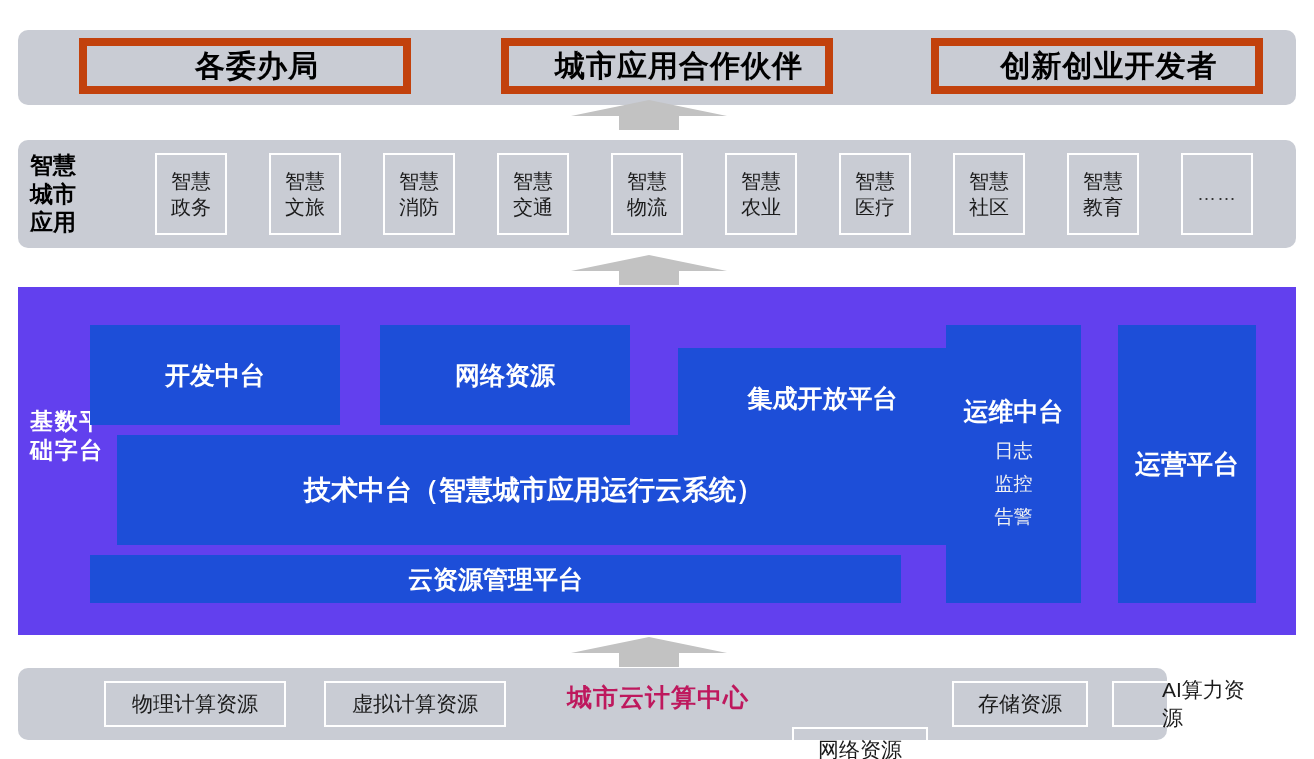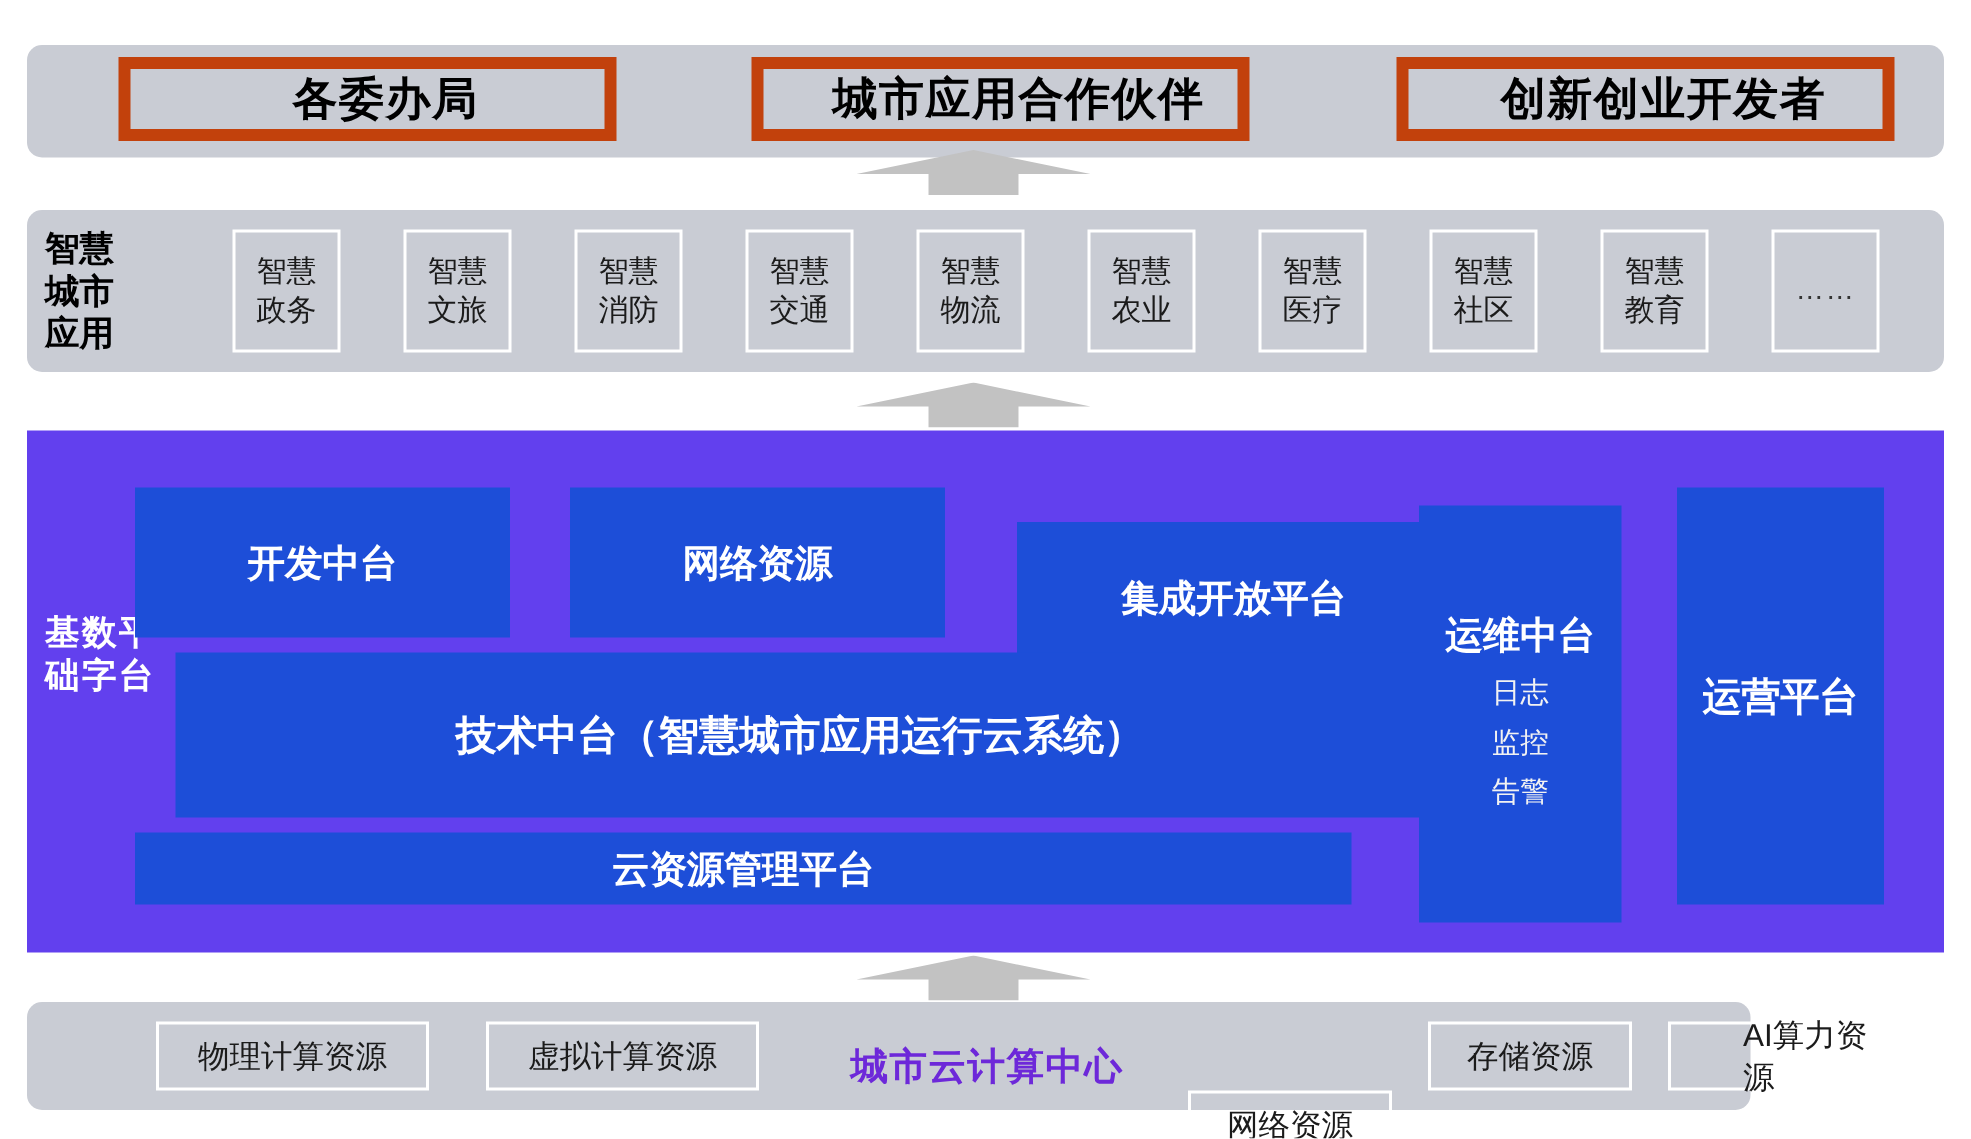--- a/index.html
+++ b/index.html
@@ -160,23 +160,23 @@
     align-items: center;
     justify-content: center;
     color: #1b1b1b;
     font-size: 21px;
   }
   #cloud-center-title {
     position: absolute;
     top: 13px;
     height: 46px;
     display: flex;
-    align-items: flex-end;
-    justify-content: center;
-    color: #6d28d9;
+    align-items: flex-start;
+    justify-content: center;
+    color: #be185d;
     font-weight: bold;
     font-size: 25px;
     letter-spacing: 1px;
     font-family: Liberation Serif, serif;
   }
 
   
   .up-arrow {
     position: absolute;
     width: 156px;
@@ -280,21 +280,21 @@
     </div>
 
     <div class="gray-box" style="left:72px; top:148px; width:833px; height:110px; font-size:27px;margin-left:27px;">
       <span>技术中台（智慧城市应用运行云系统）</span>
     </div>
 
     <div class="gray-box" style="left:72px; top:268px; width:811px; height:48px; font-size:25px;">
       <span>云资源管理平台</span>
     </div>
 
-    <div class="gray-box stacked" style="left:928px; top:50px; width:135px; height:278px;">
+    <div class="gray-box stacked" style="left:928px; top:38px; width:135px; height:278px;">
       <div class="ops-title">运维中台</div>
       <div class="ops-sub">日志</div>
       <div class="ops-sub">监控</div>
       <div class="ops-sub">告警</div>
     </div>
 
     <div class="gray-box" style="left:1100px; top:38px; width:138px; height:278px; font-size:26px;">
       <span>运营平台</span>
     </div>
   </div>

